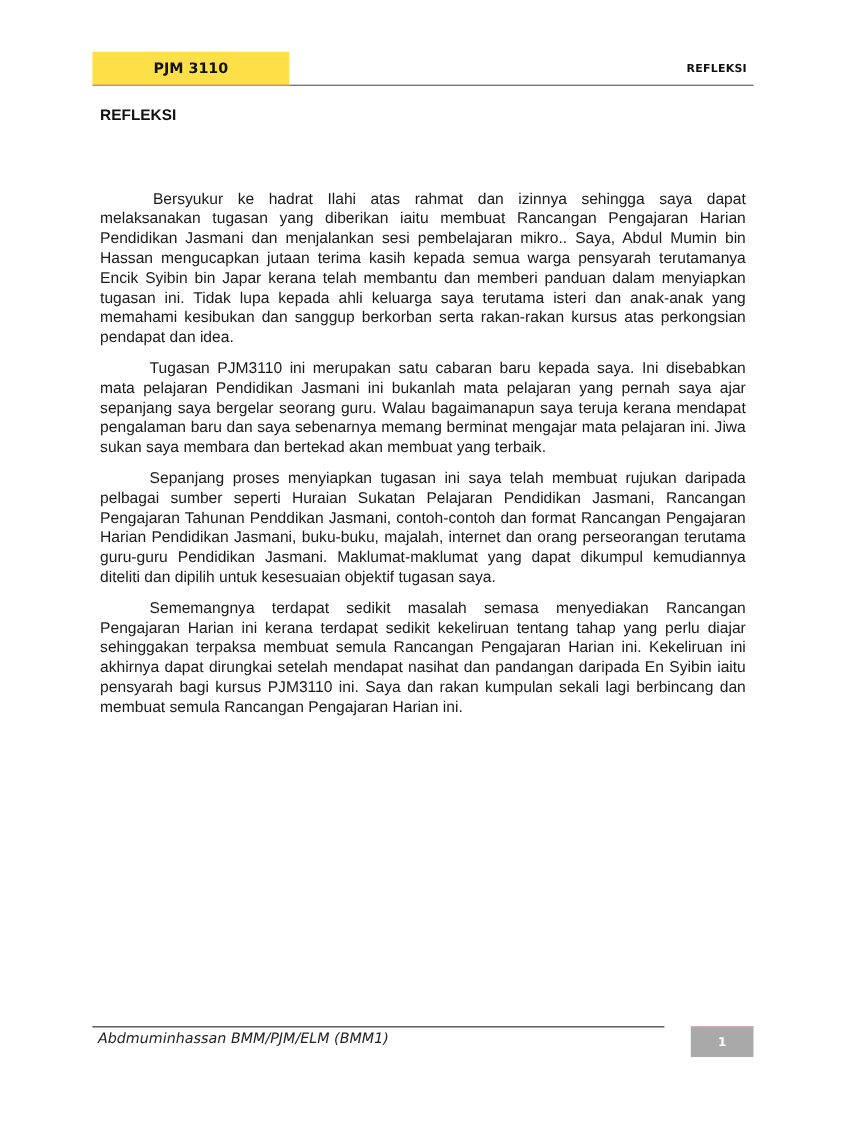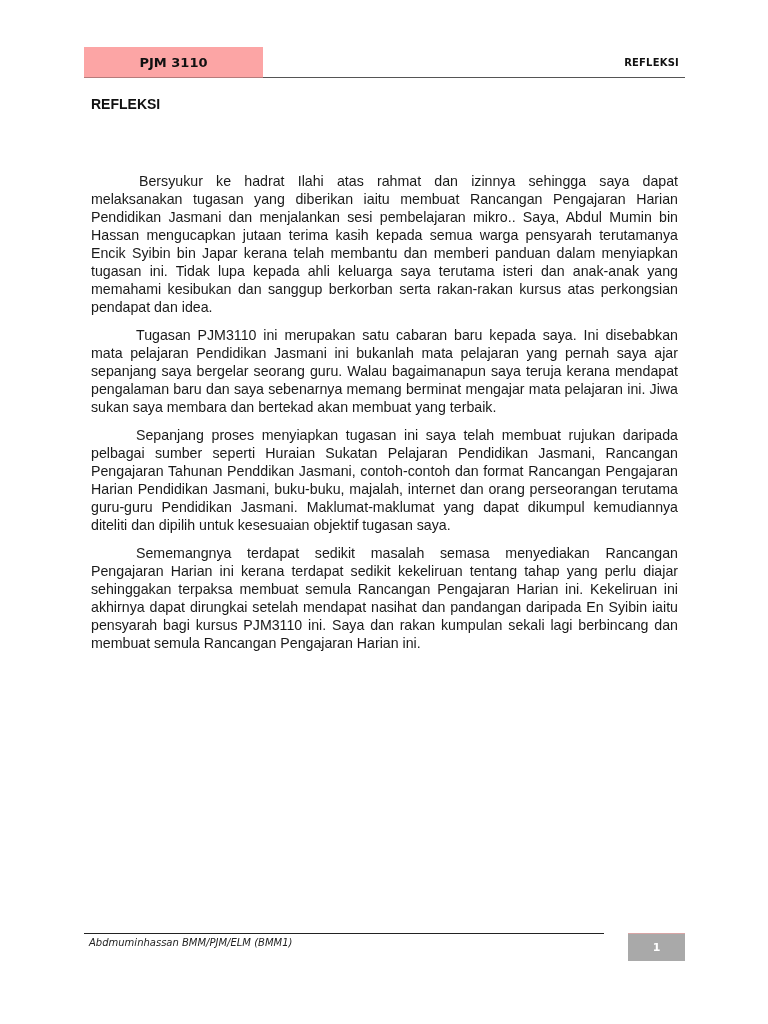--- a/index.html
+++ b/index.html
@@ -1,31 +1,31 @@
 <!DOCTYPE html>
 <html><head>
   <meta charset="utf-8">
   <style>
     html, body { margin: 0; padding: 0; background: #ffffff; }
     body { width: 768px; height: 1024px; position: relative; overflow: hidden; font-family: "Liberation Sans", sans-serif; color: #1a1a1a; }
 
     .header { position: absolute; left: 84px; top: 47px; width: 601px; height: 31px; }
-    .header-tab { position: absolute; left: 0; top: 0; width: 179px; height: 30px; background: #fca5a5; display: flex; align-items: center; justify-content: center; font-family: "DejaVu Sans", sans-serif; font-weight: bold; font-size: 13px; color: #111; border-bottom: 1px solid #b77b7b; }
+    .header-tab { position: absolute; left: 0; top: 0; width: 179px; height: 30px; background: #fde047; display: flex; align-items: center; justify-content: center; font-family: "DejaVu Sans", sans-serif; font-weight: bold; font-size: 13px; color: #111; border-bottom: 1px solid #b77b7b; }
     .header-rule { position: absolute; left: 179px; right: 0; top: 30px; height: 1px; background: #555; }
     .header-right { position: absolute; right: 6px; top: 10px; font-family: "DejaVu Sans", sans-serif; font-weight: bold; font-size: 10px; letter-spacing: 0.2px; color: #111; }
 
     .page-title { position: absolute; left: 91px; top: 96px; font-weight: bold; font-size: 14px; color: #111; }
 
     .body-text { position: absolute; left: 91px; top: 172px; width: 587px; }
     .para { font-size: 14.2px; line-height: 18px; text-align: justify; margin: 0 0 10px 0; text-indent: 45px; }
     .para:first-child { text-indent: 48px; }
 
     .footer { position: absolute; left: 84px; top: 933px; width: 601px; height: 28px; }
     .footer-rule { position: absolute; left: 0; width: 520px; top: 0; height: 1px; background: #222; }
-    .footer-left { position: absolute; left: 5px; top: 4px; font-family: "DejaVu Sans", sans-serif; font-style: italic; font-size: 10px; color: #222; }
+    .footer-left { position: absolute; left: 5px; top: 4px; font-family: "DejaVu Sans", sans-serif; font-style: italic; font-size: 13px; color: #222; }
     .page-num-box { position: absolute; right: 0; top: 0; width: 57px; height: 27px; background: #a9a9a9; border-top: 1px solid #d8a5a5; display: flex; align-items: center; justify-content: center; color: #fff; font-family: "DejaVu Sans", sans-serif; font-size: 11px; font-weight: bold; }
   </style>
 </head>
 <body>
 
 <div class="header">
   <div class="header-tab">PJM 3110</div>
   <div class="header-rule"></div>
   <div class="header-right">REFLEKSI</div>
 </div>

